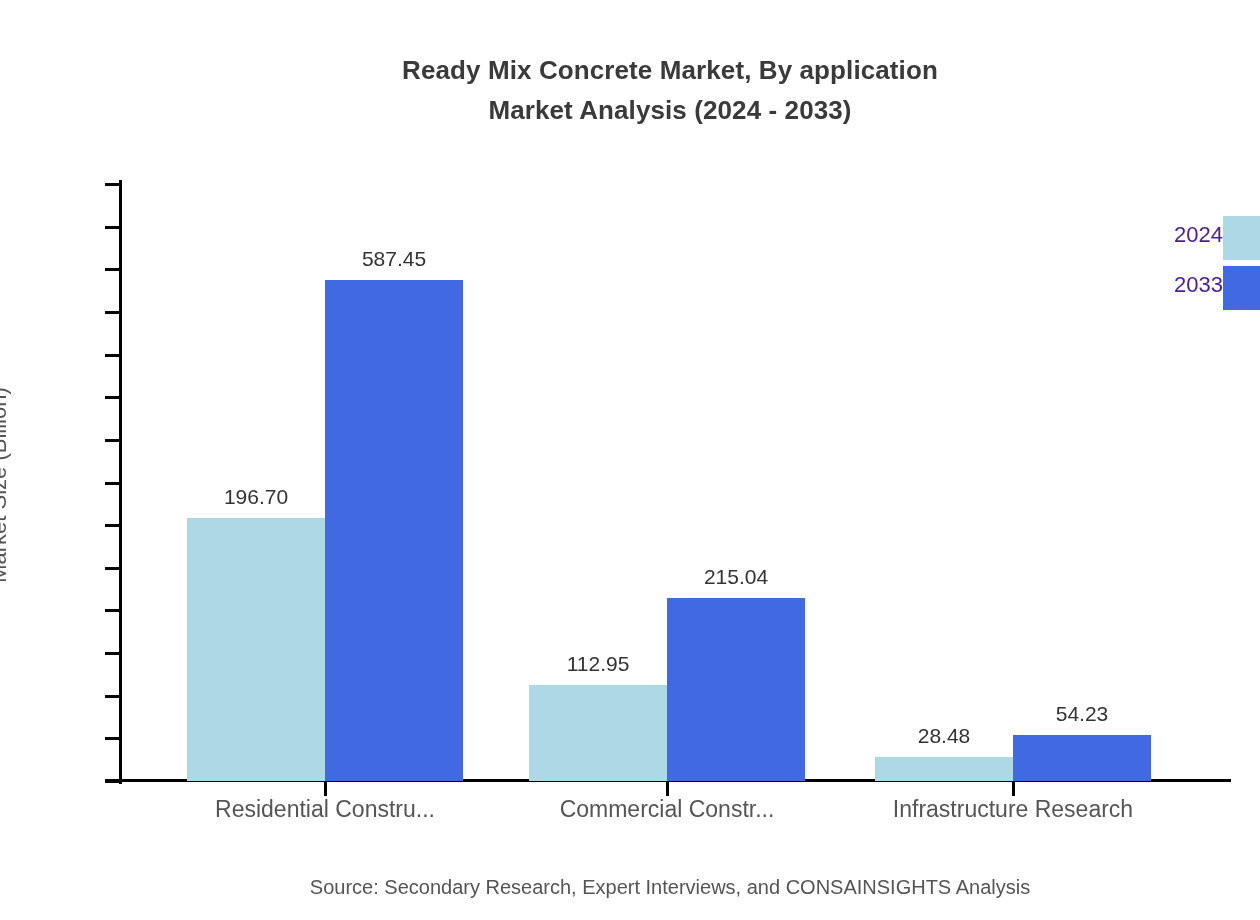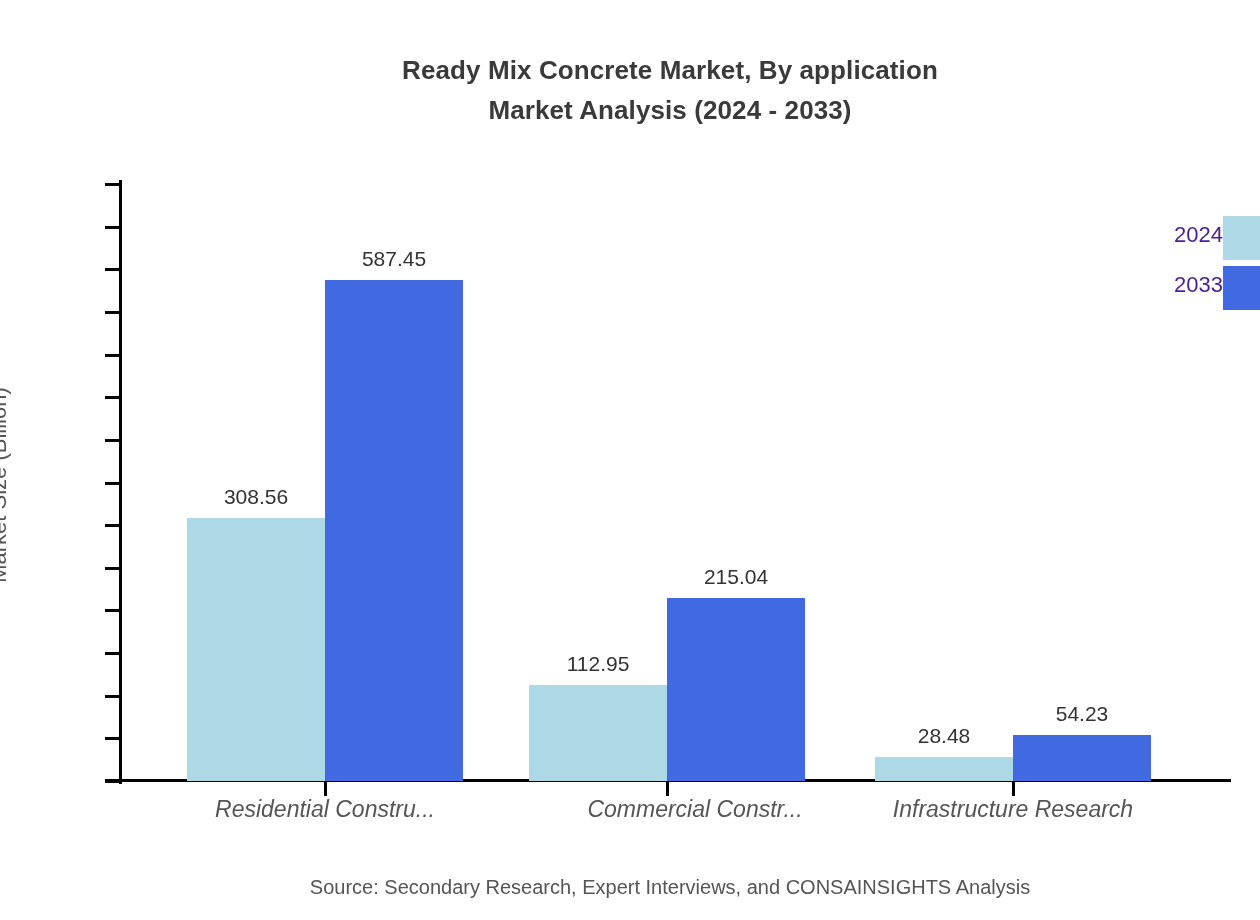--- a/index.html
+++ b/index.html
@@ -86,21 +86,20 @@
     background: #000000;
   }
   .xcat-label {
     position: absolute;
     top: 792px;
     transform: translateX(-50%);
     font-size: 23px;
     color: #555555;
     white-space: nowrap;
     line-height: 34px;
-    font-style: italic;
   }
 
   
   .bar {
     position: absolute;
     bottom: 0;
   }
   .bar-label {
     position: absolute;
     transform: translateX(-50%);
@@ -222,38 +221,38 @@
       <div class="ytick" style="top: 226.643px;">
         <div class="tick-mark"></div>
       </div>
       <div class="ytick" style="top: 184px;">
         <div class="tick-mark"></div>
       </div>
     </div>
 
   <div class="plot-area" id="plot-area">
       <div class="bar" title="Residential Constru... — 2024: 308.56" style="left: 66px; width: 138px; height: 263.158px; background: rgb(173, 216, 230);"></div>
-      <div class="bar-label" style="left: 135px; bottom: 271.158px;">308.56</div>
+      <div class="bar-label" style="left: 135px; bottom: 271.158px;">196.70</div>
       <div class="bar" title="Residential Constru... — 2033: 587.45" style="left: 204px; width: 138px; height: 501.011px; background: rgb(65, 105, 225);"></div>
       <div class="bar-label" style="left: 273px; bottom: 509.011px;">587.45</div>
       <div class="bar" title="Commercial Constr... — 2024: 112.95" style="left: 408px; width: 138px; height: 96.3302px; background: rgb(173, 216, 230);"></div>
       <div class="bar-label" style="left: 477px; bottom: 104.33px;">112.95</div>
       <div class="bar" title="Commercial Constr... — 2033: 215.04" style="left: 546px; width: 138px; height: 183.398px; background: rgb(65, 105, 225);"></div>
       <div class="bar-label" style="left: 615px; bottom: 191.398px; margin-top: 48px;">215.04</div>
       <div class="bar" title="Infrastructure Projects — 2024: 28.48" style="left: 754px; width: 138px; height: 24.2894px; background: rgb(173, 216, 230);"></div>
       <div class="bar-label" style="left: 823px; bottom: 32.2894px;">28.48</div>
       <div class="bar" title="Infrastructure Projects — 2033: 54.23" style="left: 892px; width: 138px; height: 46.2504px; background: rgb(65, 105, 225);"></div>
       <div class="bar-label" style="left: 961px; bottom: 54.2504px;">54.23</div>
     </div>
 
   <div id="x-ticks-layer">
       <div class="xtick-mark" style="left: 324px;"></div>
       <div class="xcat-label" title="Residential Construction" style="left: 325px;">Residential Constru...</div>
       <div class="xtick-mark" style="left: 666px;"></div>
-      <div class="xcat-label" title="Commercial Construction" style="left: 667px; margin-left: 28px;">Commercial Constr...</div>
+      <div class="xcat-label" title="Commercial Construction" style="left: 667px;">Commercial Constr...</div>
       <div class="xtick-mark" style="left: 1012px;"></div>
       <div class="xcat-label" title="Infrastructure Projects" style="left: 1013px;">Infrastructure Research</div>
     </div>
 
   <div class="legend" id="legend">
       <div class="legend-row">
         <div class="legend-label">2024</div>
         <div class="legend-swatch" style="background: rgb(173, 216, 230);"></div>
       </div>
       <div class="legend-row">

